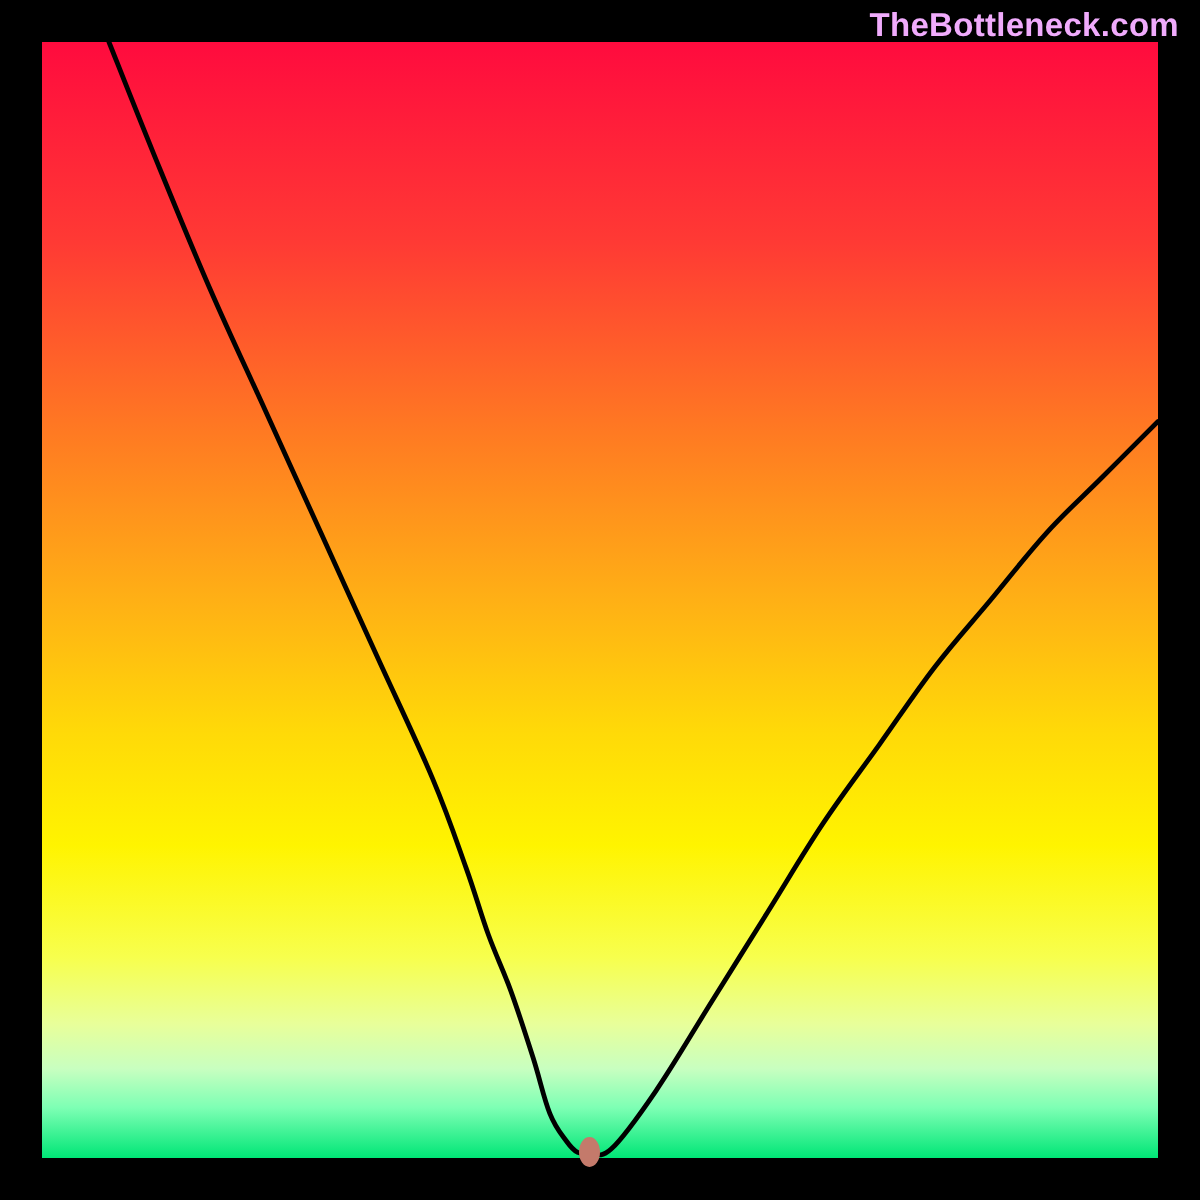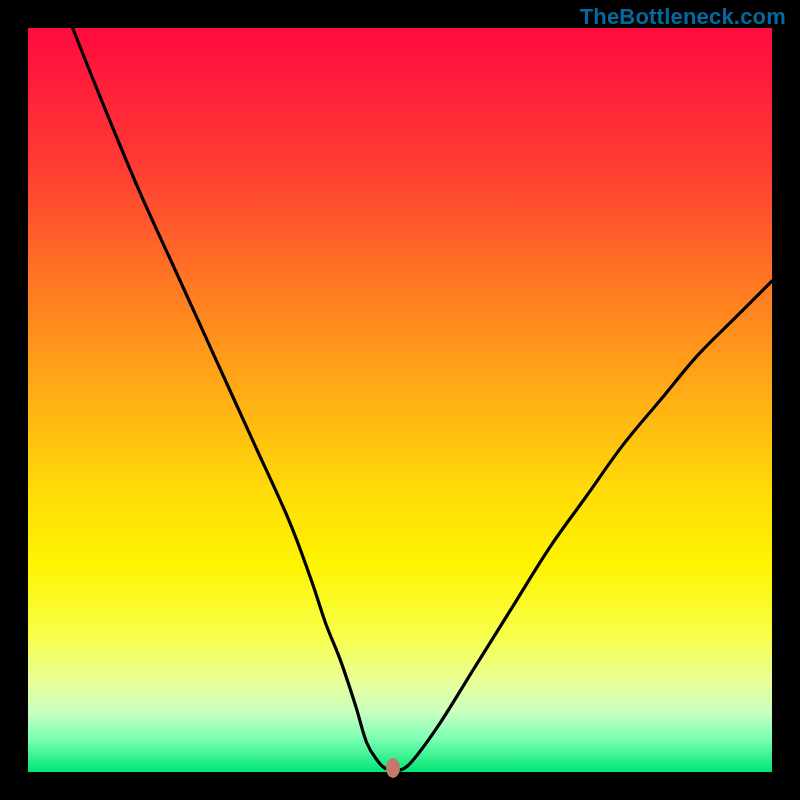--- a/index.html
+++ b/index.html
@@ -13,21 +13,21 @@
   }
   .container {
     position: relative;
     width: 800px;
     height: 800px;
   }
   .watermark {
     position: absolute;
     top: 4px;
     right: 14px;
-    color: #0369a1;
+    color: #f0abfc;
     font-size: 22px;
     font-weight: 600;
     letter-spacing: 0.2px;
     z-index: 5;
   }
   .chart-area {
     position: absolute;
     
     left: 28px;
     top: 28px;

